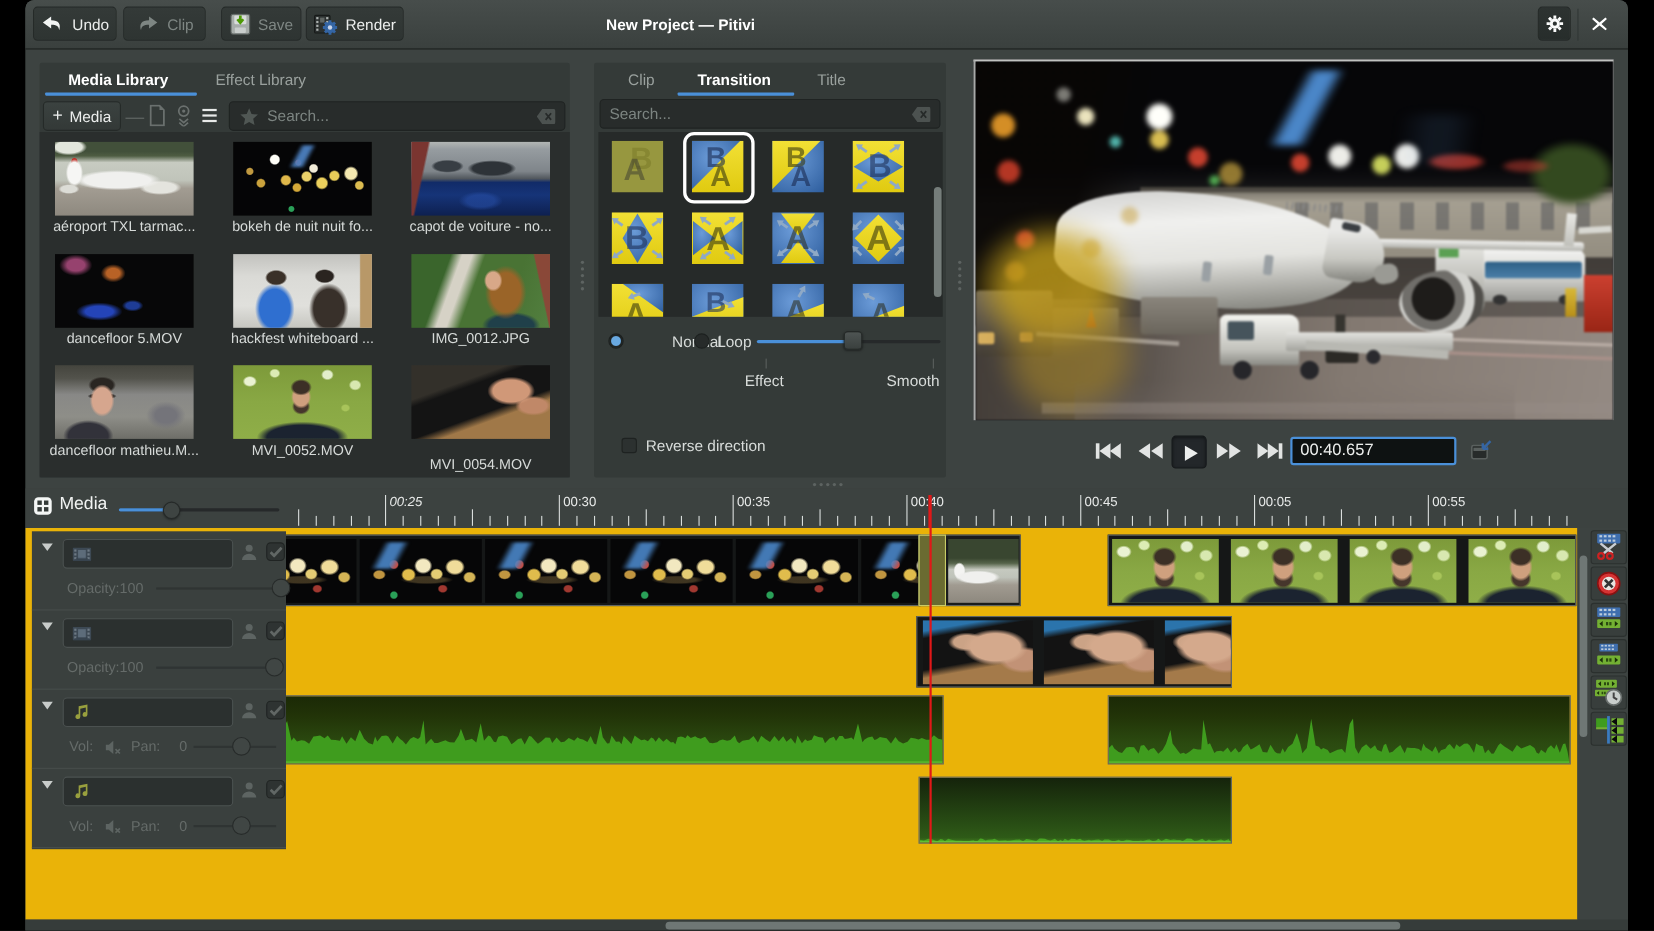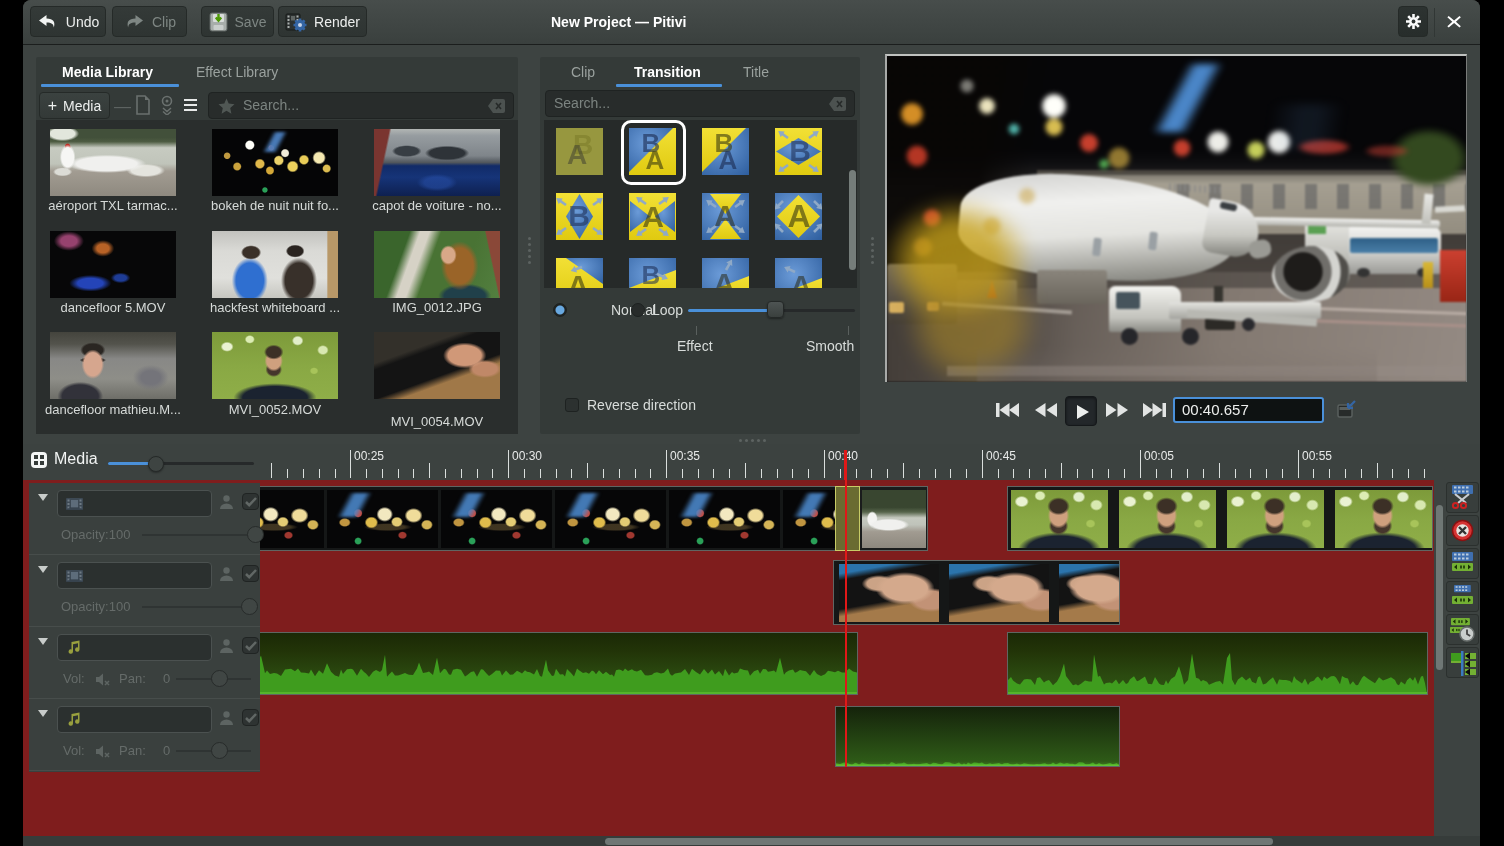--- a/index.html
+++ b/index.html
@@ -134,21 +134,21 @@
   radial-gradient(30px 8px at 500px 95px, rgba(190,60,50,.55) 0 55%, rgba(190,60,50,0) 78%),
   radial-gradient(12px 12px at 140px 140px, rgba(200,160,60,.5) 0 55%, rgba(200,160,60,0) 75%),
   radial-gradient(13px 13px at 105px 170px, rgba(210,170,60,.55) 0 55%, rgba(210,170,60,0) 75%);
 }
 #vwrap { position:absolute; left:0; top:0; width:580px; height:326px; filter:blur(1.1px); }
 
 #tltoolbar { position:absolute; left:0; top:444px; width:100%; height:36px; background:#3c4240; }
 .tick { position:absolute; background:#dadedd; width:1px; }
 .tlabel { position:absolute; top:5px; color:#e8eae9; font-size:12px; }
 
-#timeline { position:absolute; left:0; top:480px; width:1411px; height:356px; background:#7f1d1d; }
+#timeline { position:absolute; left:0; top:480px; width:1411px; height:356px; background:#eab308; }
 #layers { position:absolute; left:6px; top:3px; width:231px; height:289px; background:#3a403e; }
 .lay-sep { position:absolute; left:0; width:231px; height:1px; background:#474d4b; }
 .namebox { position:absolute; left:28px; width:155px; height:27px; background:#2b302f;
   border:1px solid #51575500; border:1px solid #4b5150; border-radius:4px; }
 .dimtxt { position:absolute; color:#656b69; font-size:13px; }
 .clip { position:absolute; border:1px solid #606562; background:#151717; overflow:hidden; }
 .wave-a { background:linear-gradient(#1b2906 0%, #223408 30%, #2b4a10 70%, #2f5414 100%); }
 .vthumb { position:absolute; top:3px; height:58px; overflow:hidden; }
 .tl-night { background:
   radial-gradient(8px 6px at 16% 56%, #c09540 0 55%, rgba(0,0,0,0) 75%),
@@ -721,21 +721,21 @@
     <div class="abs" style="left:31px;top:6px;color:#f2f4f3;font-size:16px;">Media</div>
     <div class="abs" style="left:85px;top:18px;width:146px;height:3px;background:#26292a;border-radius:2px;"></div>
     <div class="abs" style="left:85px;top:18px;width:48px;height:3px;background:#4a90d9;border-radius:2px;"></div>
     <div class="abs" style="left:125px;top:12px;width:16px;height:16px;background:#3e4442;border:1px solid #23272603;border:1px solid #252928;border-radius:50%;box-shadow:0 1px 2px rgba(0,0,0,.35);"></div>
     <div class="tick" style="left:248px;top:19px;height:15px;"></div>
     <div class="tick" style="left:264px;top:25px;height:9px;"></div>
     <div class="tick" style="left:280px;top:25px;height:9px;"></div>
     <div class="tick" style="left:296px;top:25px;height:9px;"></div>
     <div class="tick" style="left:312px;top:25px;height:9px;"></div>
     <div class="tick" style="left:327px;top:6px;height:28px;"></div>
-    <div class="tlabel" style="left:331px;">00:25</div>
+    <div class="tlabel" style="left:331px;font-style:italic;">00:25</div>
     <div class="tick" style="left:343px;top:25px;height:9px;"></div>
     <div class="tick" style="left:359px;top:25px;height:9px;"></div>
     <div class="tick" style="left:375px;top:25px;height:9px;"></div>
     <div class="tick" style="left:390px;top:25px;height:9px;"></div>
     <div class="tick" style="left:406px;top:19px;height:15px;"></div>
     <div class="tick" style="left:422px;top:25px;height:9px;"></div>
     <div class="tick" style="left:438px;top:25px;height:9px;"></div>
     <div class="tick" style="left:454px;top:25px;height:9px;"></div>
     <div class="tick" style="left:469px;top:25px;height:9px;"></div>
     <div class="tick" style="left:485px;top:6px;height:28px;"></div>

